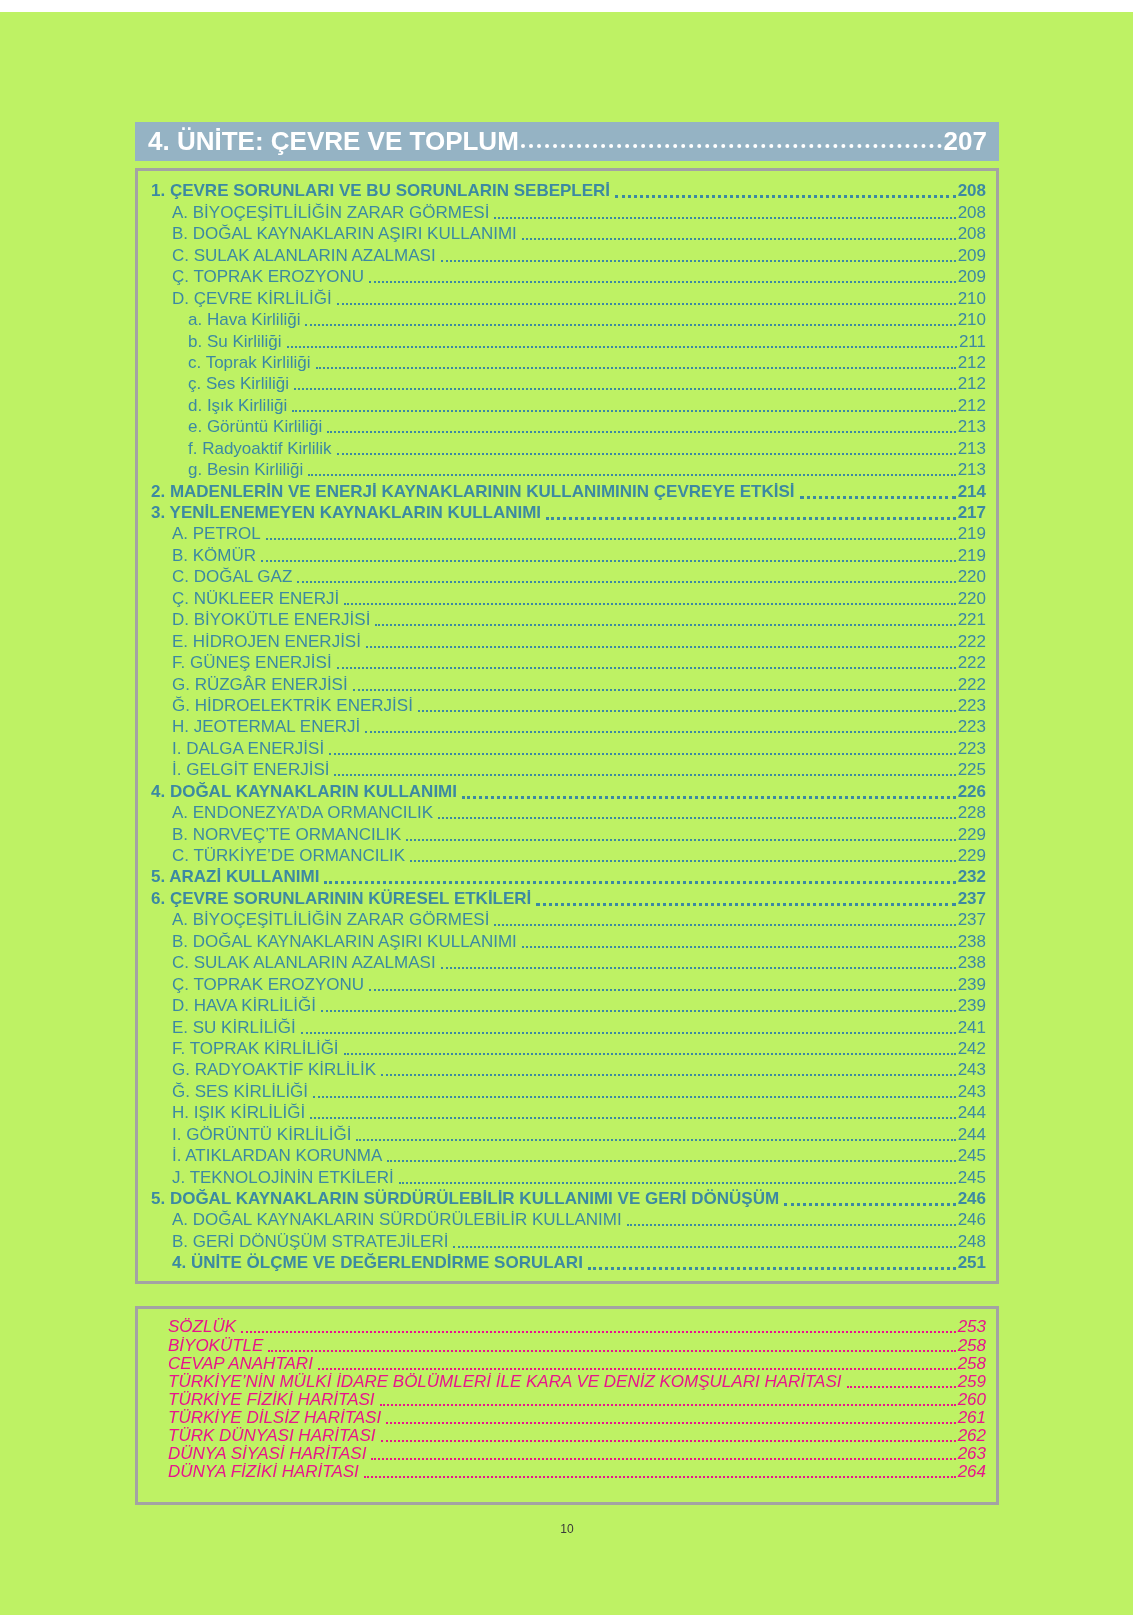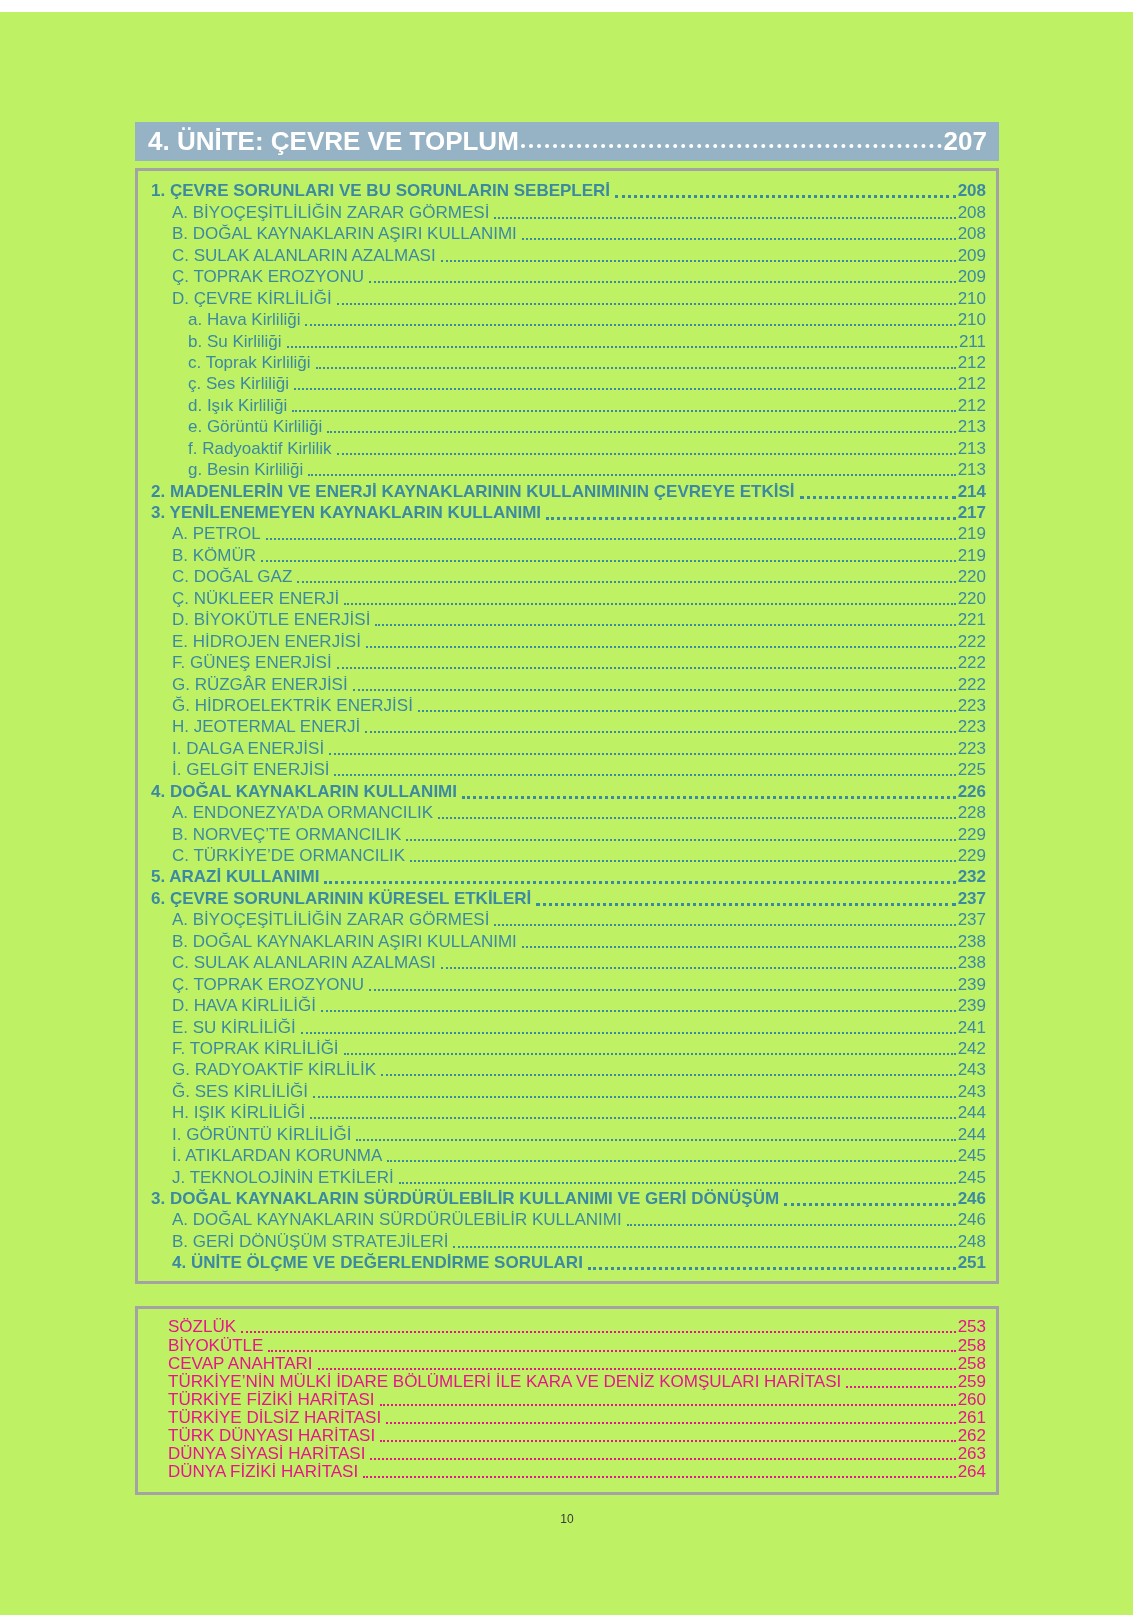--- a/index.html
+++ b/index.html
@@ -36,22 +36,23 @@
     margin: 0 2px 9px 2px;
   }
   .toc-box {
     border: 3px solid #a3a3a3;
     margin-top: 7px;
     padding: 9px 10px 8px 13px;
   }
   .toc-box.unit { color: var(--toc-color, #3c89a2); }
   .toc-box.appendix {
     margin-top: 22px;
-    padding: 10px 10px 10px 30px;
+    padding: 10px 10px 20px 30px;
     color: var(--appendix-color, #e8148c);
+    font-style: italic;
   }
   .toc-row {
     display: flex;
     align-items: flex-end;
     height: 21.45px;
     font-size: 17px;
     white-space: nowrap;
   }
   .appendix .toc-row { height: 18.1px; font-size: 17px; }
   .toc-row .leader {
@@ -366,21 +367,21 @@
     <span class="pagenum">245</span>
   </div>
 
   <div class="toc-row lvl-2">
     <span class="label">J. TEKNOLOJİNİN ETKİLERİ</span>
     <span class="leader"></span>
     <span class="pagenum">245</span>
   </div>
 
   <div class="toc-row lvl-1 bold">
-    <span class="label">3. DOĞAL KAYNAKLARIN SÜRDÜRÜLEBİLİR KULLANIMI VE GERİ DÖNÜŞÜM</span>
+    <span class="label">5. DOĞAL KAYNAKLARIN SÜRDÜRÜLEBİLİR KULLANIMI VE GERİ DÖNÜŞÜM</span>
     <span class="leader"></span>
     <span class="pagenum">246</span>
   </div>
 
   <div class="toc-row lvl-2">
     <span class="label">A. DOĞAL KAYNAKLARIN SÜRDÜRÜLEBİLİR KULLANIMI</span>
     <span class="leader"></span>
     <span class="pagenum">246</span>
   </div>
 

